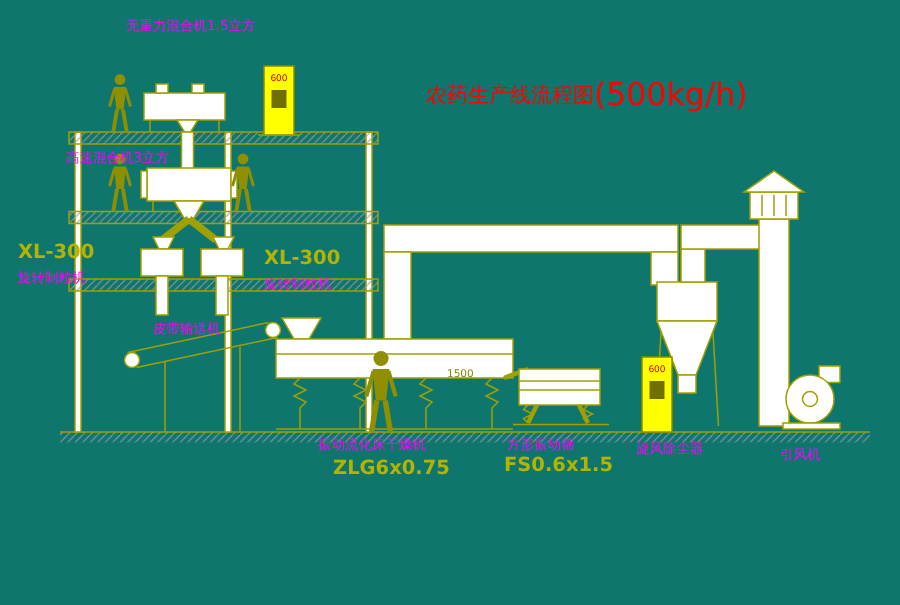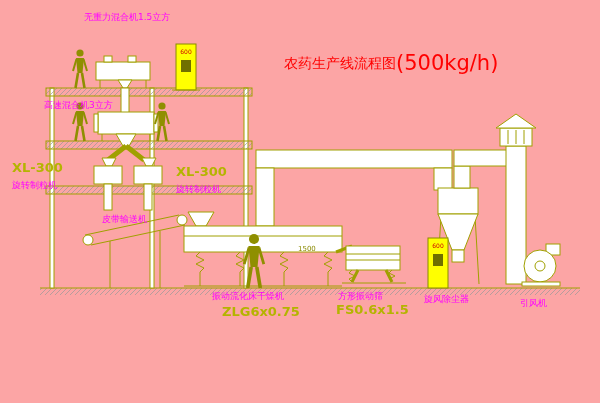--- a/index.html
+++ b/index.html
@@ -1,16 +1,16 @@
 <!DOCTYPE html>
 <html><head>
 <meta charset="utf-8">
 <style>
   html,body{margin:0;padding:0;background:#ffffff;}
-  .stage{position:relative;width:600px;height:403px;background:#fca5a5;overflow:hidden;}
+  .stage{position:relative;width:600px;height:403px;background:#0f766e;overflow:hidden;}
   svg{display:block;}
   text{font-family:"DejaVu Sans",sans-serif;}
   .mag{fill:#ff00ff;font-size:9px;}
   .olv-model{fill:#b4b400;font-size:13px;font-weight:bold;}
   .red-title-sm{fill:#ff0000;font-size:14px;}
   .red-title-lg{fill:#ff0000;font-size:21px;}
   .cab-txt{fill:#cc0000;font-size:6px;text-anchor:middle;}
   .dim-txt{fill:#8a8a00;font-size:7px;}
   .ln{stroke:#a0a000;stroke-width:1;fill:none;}
   .fw{stroke:#a0a000;stroke-width:1;fill:#ffffff;}

